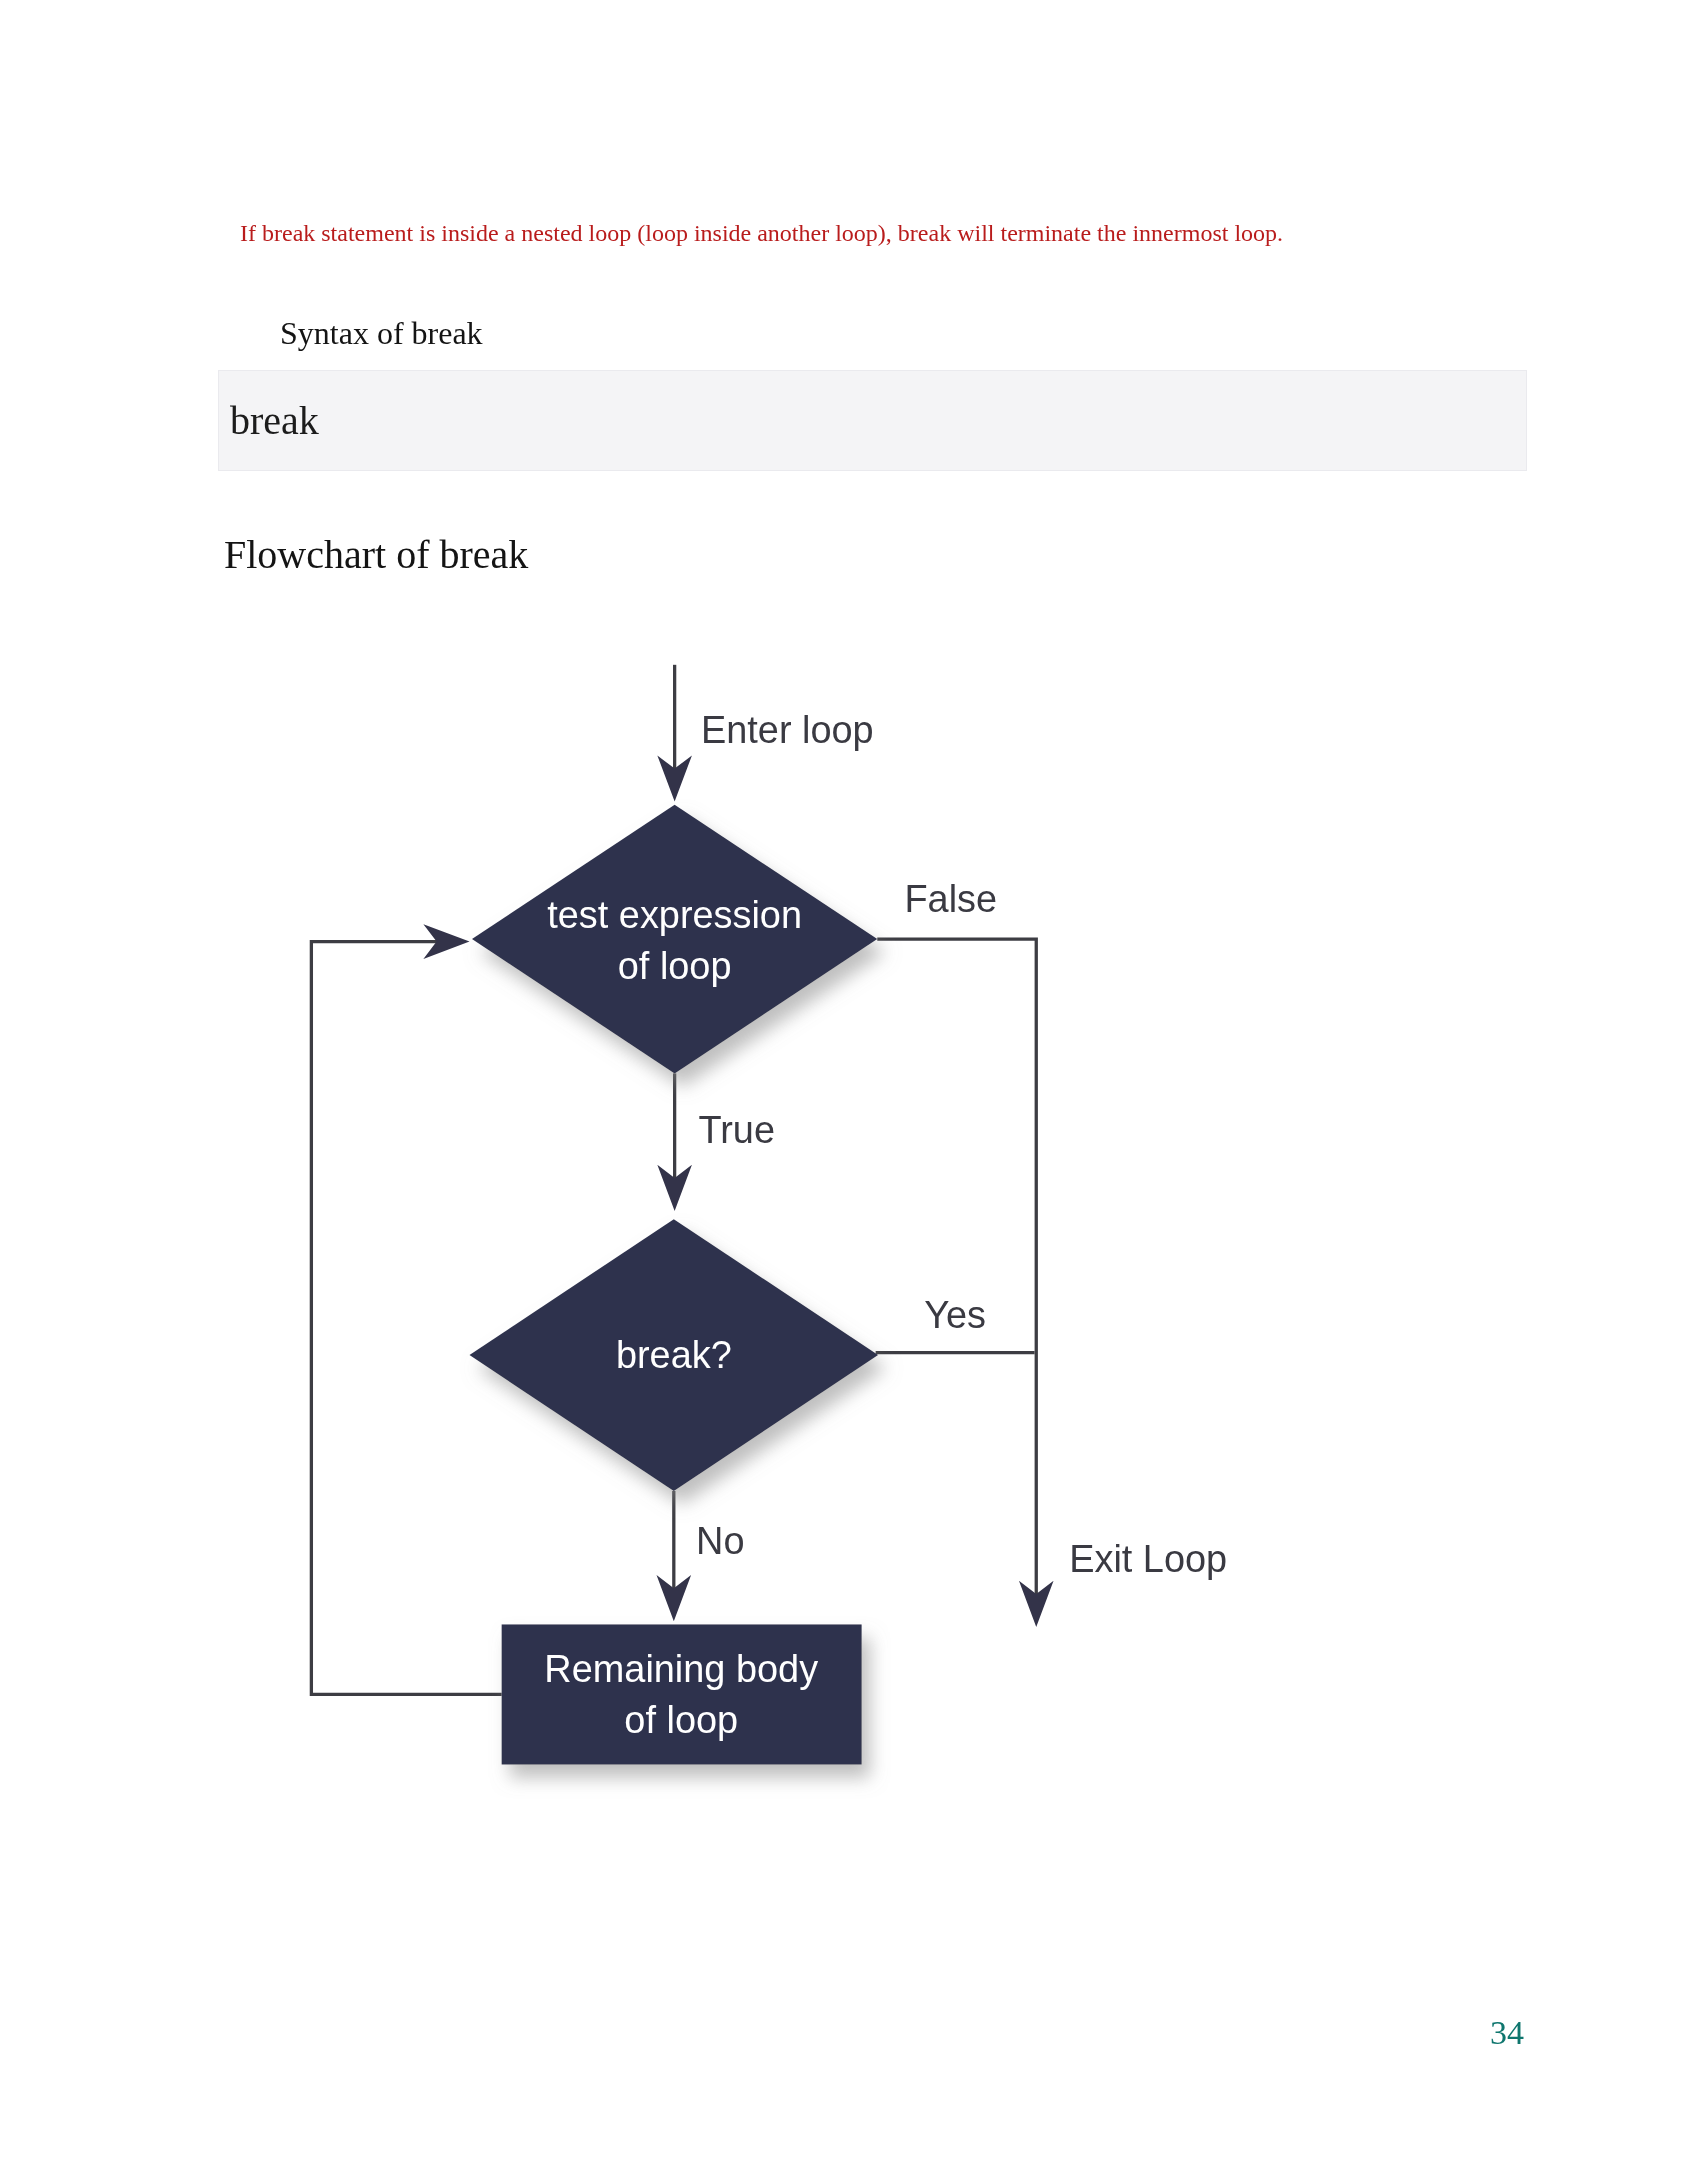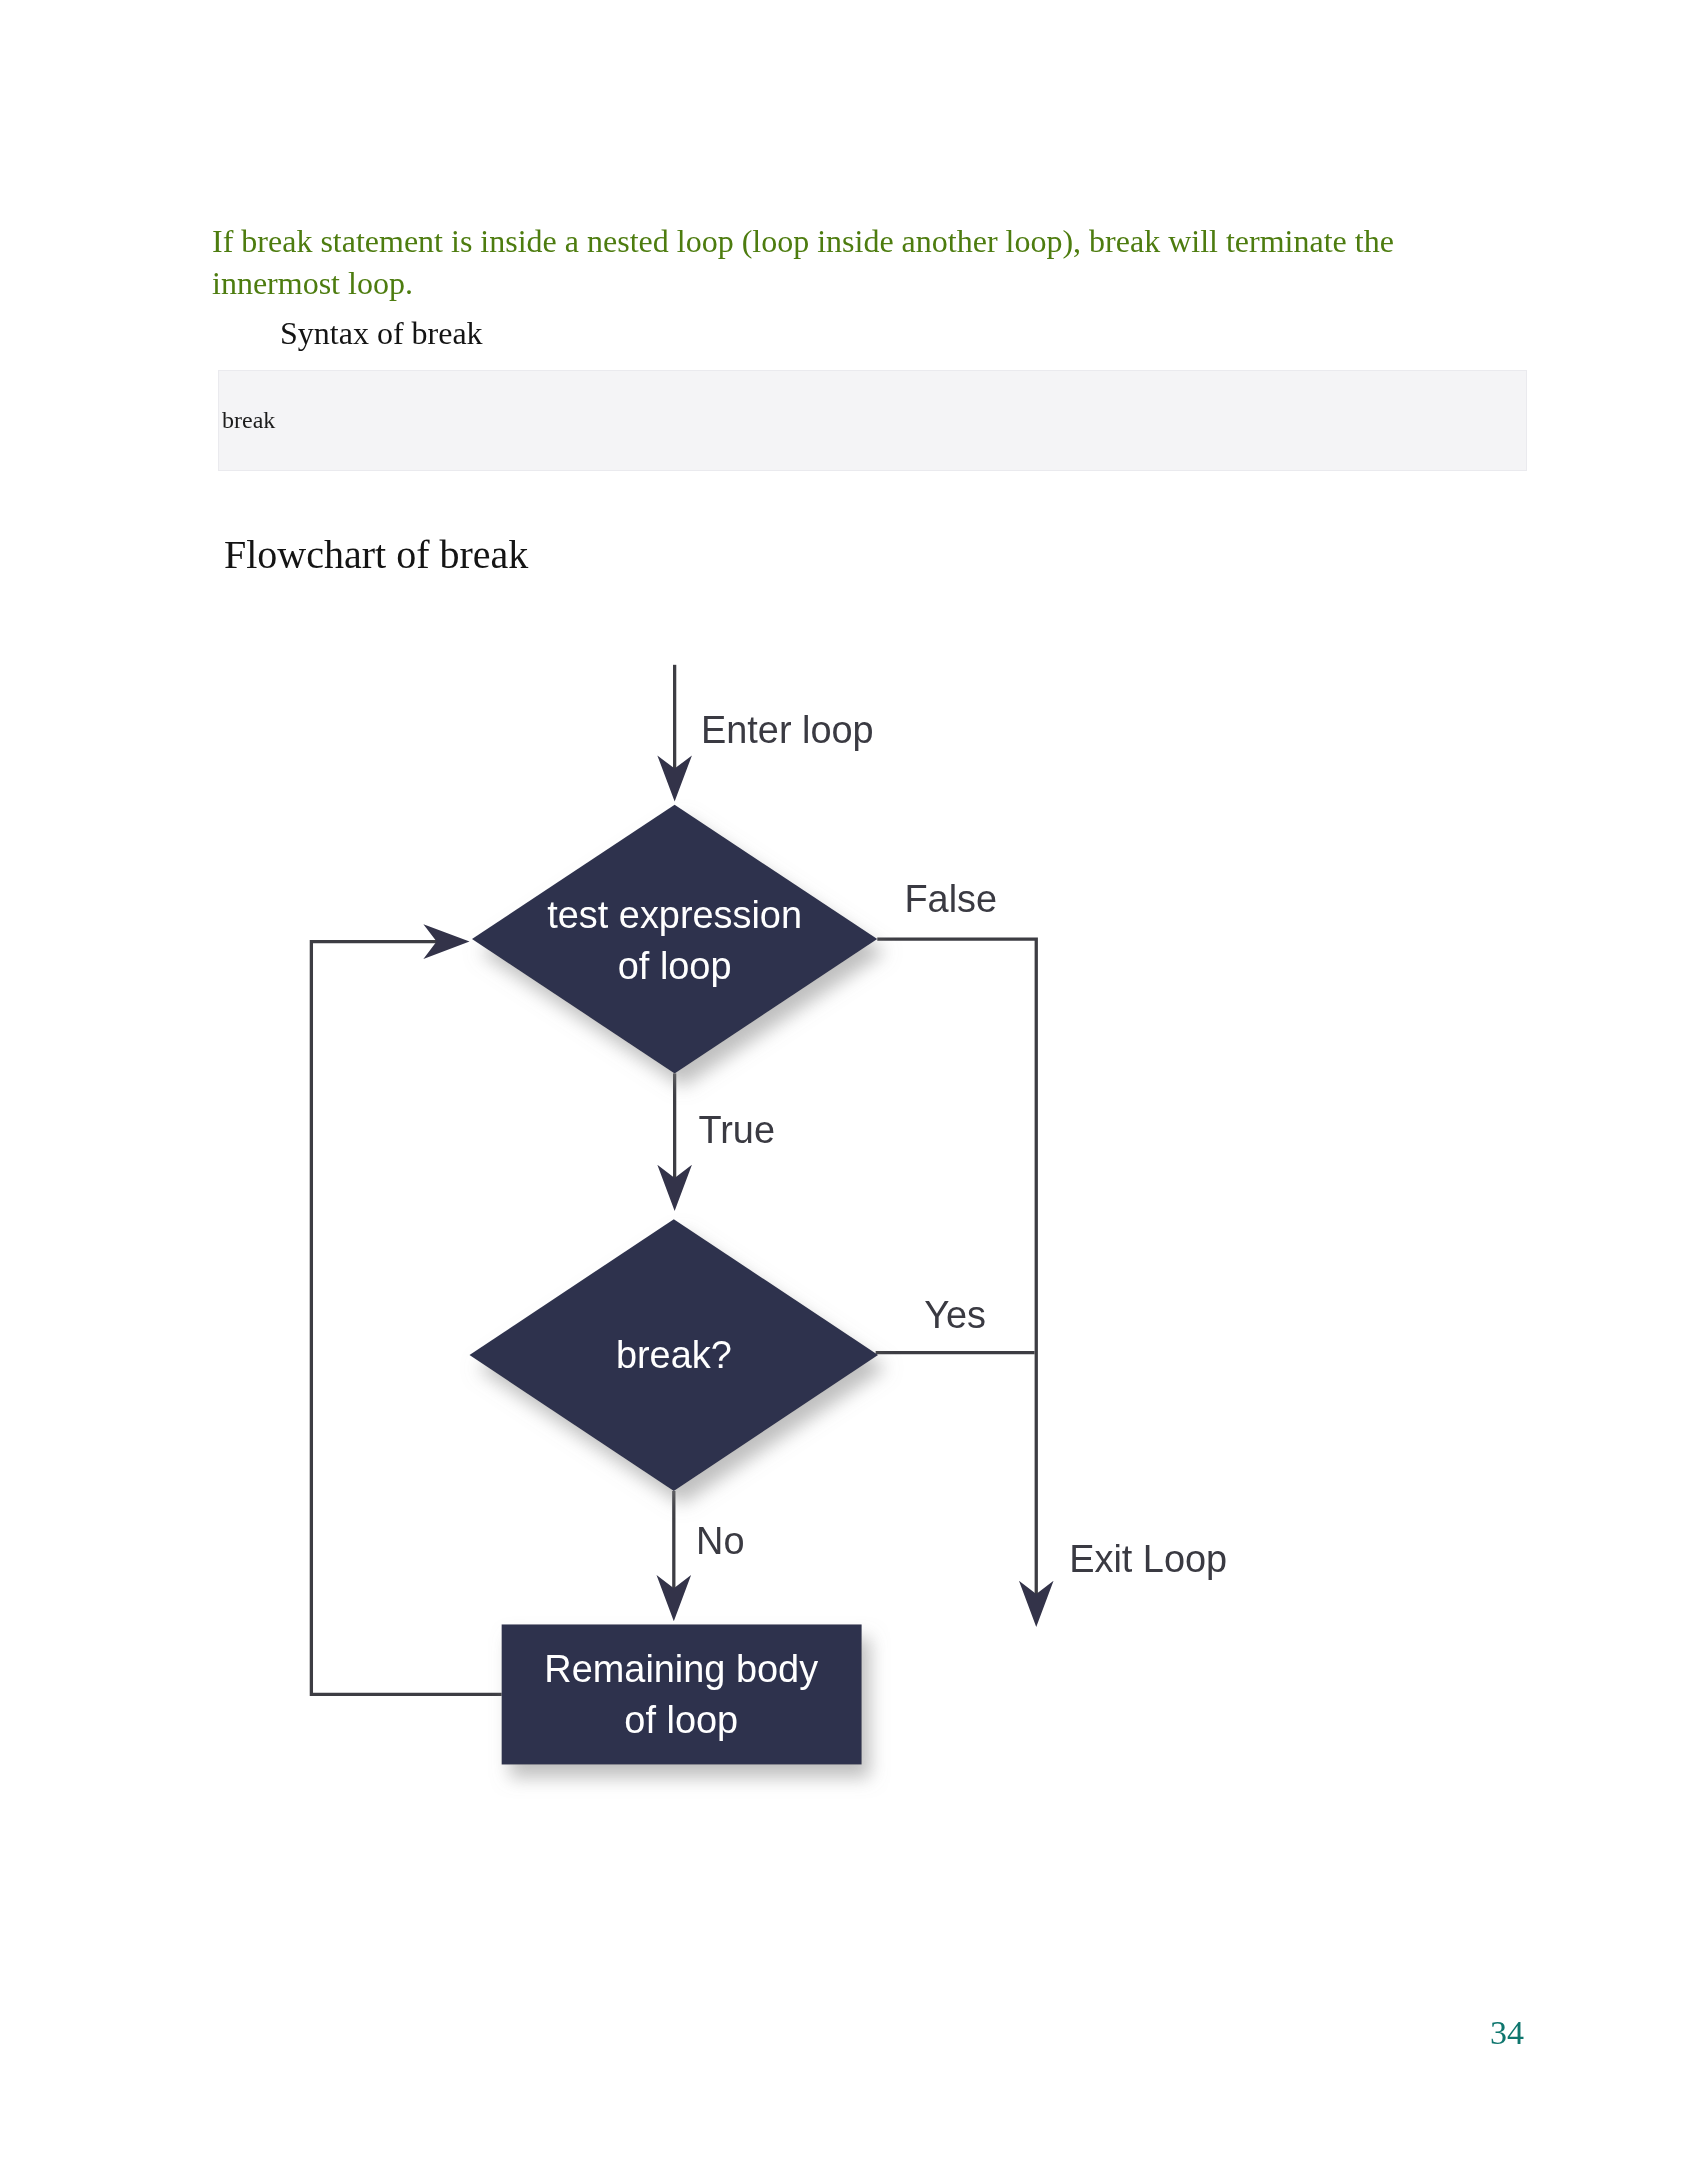--- a/index.html
+++ b/index.html
@@ -1,34 +1,34 @@
 <!DOCTYPE html>
 <html style="font-size:13px"><head>
 <meta charset="utf-8">
 <style>
   html,body { margin:0; padding:0; background:#ffffff; }
   .page {
     position:relative; width:1687px; height:2183px; background:#ffffff;
     font-family:"Liberation Serif", serif; color:#141414; overflow:hidden;
   }
   .para {
-    position:absolute; left:212px; top:188px; width:1211px;
-    font-size:32px; line-height:42px; color:#4d7c0f;
+    position:absolute; left:240px; top:188px; width:1211px;
+    font-size:24px; line-height:42px; color:#b91c1c;
   }
   .h-syntax {
     position:absolute; left:240px; top:315px;
     font-size:32px; color:#141414;margin-left:40px;
   }
   .codeblock {
     position:absolute; left:218px; top:370px; width:1309px; height:101px;
     background:#f4f4f6; border:0.8px solid #eaeaee; box-sizing:border-box;
     display:flex; align-items:center;
   }
   .codeblock .code-text {
-    margin-left:3px; font-size:24px; color:#1c1c1c;
+    margin-left:11px; font-size:40px; color:#1c1c1c;
     font-family:"Liberation Serif", serif;
   }
   .h-flow {
     position:absolute; left:224px; top:531px;
     font-size:40px; color:#141414;
   }
   .pageno {
     position:absolute; left:1490px; top:2014px;
     font-size:34px; color:#0f766e;
   }

